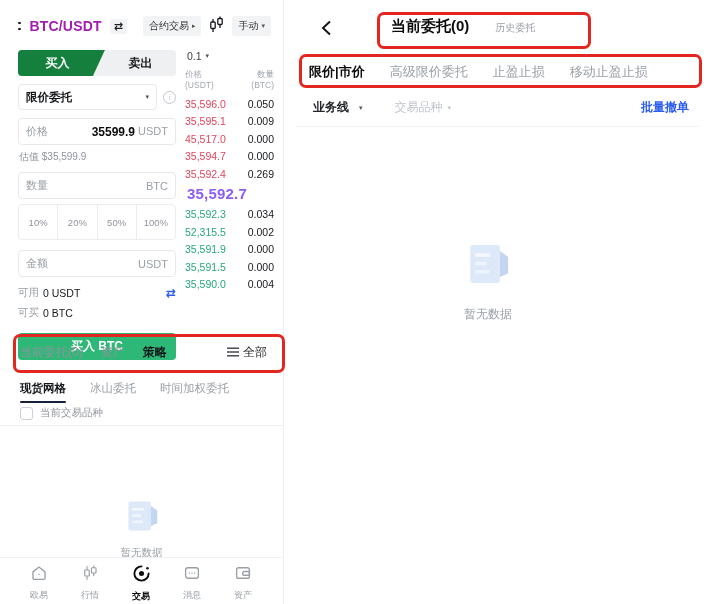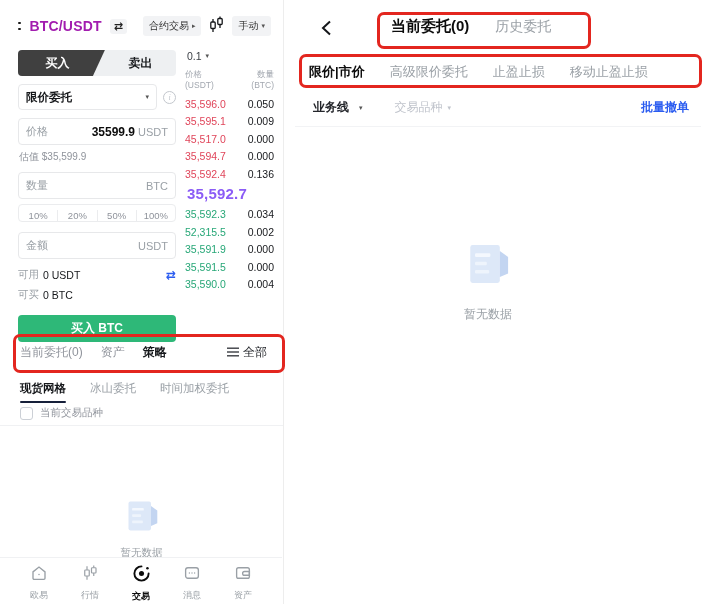--- a/index.html
+++ b/index.html
@@ -22,37 +22,37 @@
 
   .kline-row { display:flex; align-items:center; justify-content:space-between; margin:9px 14px 0 18px; }
   .kline-label { font-size:11px; color:#24262b; }
   .expand { font-size:11px; color:#9aa0a6; display:flex; gap:4px; align-items:center; }
 
   .trade-area { display:flex; margin:12px 9px 0 18px; gap:9px; }
   .form-col { width:158px; }
   .book-col { flex:1; }
 
   .bs-tabs { position:relative; height:26px; background:#eef0f2; border-radius:4px; overflow:hidden; }
-  .buy-half { position:absolute; left:0; top:0; bottom:0; width:55%; background:#404040; clip-path:polygon(0 0,100% 0,calc(100% - 12px) 100%,0 100%); display:flex; align-items:center; justify-content:center; }
+  .buy-half { position:absolute; left:0; top:0; bottom:0; width:55%; background:#15803d; clip-path:polygon(0 0,100% 0,calc(100% - 12px) 100%,0 100%); display:flex; align-items:center; justify-content:center; }
   .buy-half span { color:#fff; font-size:12px; font-weight:bold; padding-right:8px; }
   .sell-half { position:absolute; right:0; top:0; bottom:0; width:45%; display:flex; align-items:center; justify-content:center; font-size:12px; font-weight:bold; color:#15171a; }
 
   .ordertype-row { display:flex; align-items:center; margin-top:8px; gap:6px; }
   .select-box { flex:1; height:26px; border:1px solid #e7e8ea; border-radius:4px; display:flex; align-items:center; justify-content:space-between; padding:0 7px; }
   .select-box .sel-label { font-size:11.5px; color:#15171a; font-weight:bold; }
   .info-ico { width:13px; height:13px; border:1px solid #c3c7cd; border-radius:50%; color:#c3c7cd; font-size:8px; display:flex; align-items:center; justify-content:center; font-style:italic; font-family:"Liberation Serif","DejaVu Serif",serif; }
 
   .field { height:27px; border:1px solid #e7e8ea; border-radius:4px; display:flex; align-items:center; justify-content:space-between; padding:0 7px; margin-top:8px; }
   .field .f-label { font-size:11px; color:#9aa0a6; }
-  .field .f-right { display:flex; align-items:center; gap:3px; }
+  .field .f-right { display:flex; align-items:flex-start; gap:3px; }
   .field .f-value { font-size:12px; font-weight:bold; color:#0c0c0c; }
   .field .f-unit { font-size:11px; color:#9aa0a6; }
   .estimate { font-size:10px; color:#8f939b; margin-top:5px; padding-left:1px; }
 
-  .pct-row { display:flex; height:18px; border:1px solid #ebecee; border-radius:4px; margin-top:5px; overflow:hidden;align-items:flex-end; }
+  .pct-row { display:flex; height:36px; border:1px solid #ebecee; border-radius:4px; margin-top:5px; overflow:hidden; }
   .pct-cell { flex:1; display:flex; align-items:center; justify-content:center; font-size:9.5px; color:#8f939b; border-left:1px solid #ebecee; }
   .pct-cell:first-child { border-left:none; }
 
   .bal-row { display:flex; align-items:center; margin-top:9px; font-size:10.5px; }
   .bal-label { color:#9aa0a6; margin-right:4px; }
   .bal-value { color:#15171a; }
   .transfer-ico { margin-left:auto; color:#2b5cf0; font-weight:bold; font-size:12px; }
 
   .buy-btn { margin-top:13px; height:27px; background:#2EB878; border-radius:4px; color:#fff; font-size:12px; font-weight:bold; display:flex; align-items:center; justify-content:center; cursor:pointer; }
 
@@ -91,21 +91,21 @@
   .bottom-nav { position:absolute; left:0; right:1px; top:557px; height:47px; border-top:1px solid #f0f1f3; display:flex; justify-content:space-between; padding:6px 22px 0 22px; background:#fff; }
   .nav-item { display:flex; flex-direction:column; align-items:center; gap:3px; width:34px; }
   .nav-label { font-size:9px; color:#9aa0a6; }
   .nav-item.active .nav-label { color:#0c0c0c; font-weight:bold; }
 
   
   .right-panel { position:absolute; left:285px; top:0; width:426px; height:604px; background:#fff; }
   .back-ico { position:absolute; left:36px; top:20px; }
   .rp-tabs { position:absolute; left:106px; top:17px; display:flex; gap:26px; align-items:baseline; }
   .rp-tab-active { font-size:15px; font-weight:bold; color:#0c0c0c; }
-  .rp-tab-muted { font-size:14px; color:#9aa0a6; }
+  .rp-tab-muted { font-size:10px; color:#9aa0a6; }
 
   .rp-ordertype { position:absolute; left:24px; top:63px; display:flex; gap:25px; font-size:13px; }
   .rot-active { color:#0c0c0c; font-weight:bold; }
   .rot-muted { color:#9aa0a6; }
 
   .rp-filter { position:absolute; left:28px; right:22px; top:99px; display:flex; align-items:center; font-size:12px; }
   .flt { display:flex; align-items:center; gap:10px; color:#24262b; font-weight:bold; }
   .flt-muted { display:flex; align-items:center; gap:5px; color:#c0c4cc; margin-left:32px; }
   .batch-cancel { margin-left:auto; color:#2b5cf0; font-weight:bold; }
   .rp-divider { position:absolute; top:126px; left:10px; right:10px; height:1px; background:#f2f3f5; }
@@ -233,21 +233,21 @@
           <div class="ob-row">
               <span class="p-ask">45,517.0</span>
               <span class="q">0.000</span>
             </div>
           <div class="ob-row">
               <span class="p-ask">35,594.7</span>
               <span class="q">0.000</span>
             </div>
           <div class="ob-row">
               <span class="p-ask">35,592.4</span>
-              <span class="q">0.136</span>
+              <span class="q">0.269</span>
             </div>
         </div>
         <div class="last-price">35,592.7</div>
         <div class="ob-rows">
           <div class="ob-row">
               <span class="p-bid">35,592.3</span>
               <span class="q">0.034</span>
             </div>
           <div class="ob-row">
               <span class="p-bid">52,315.5</span>

